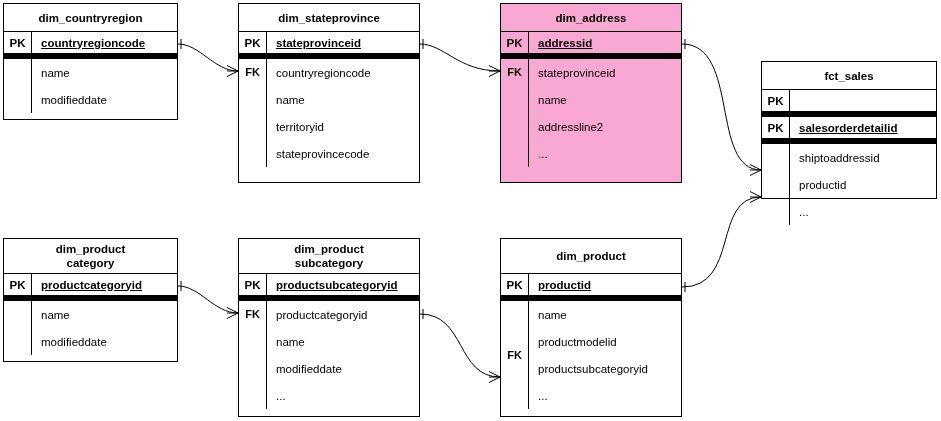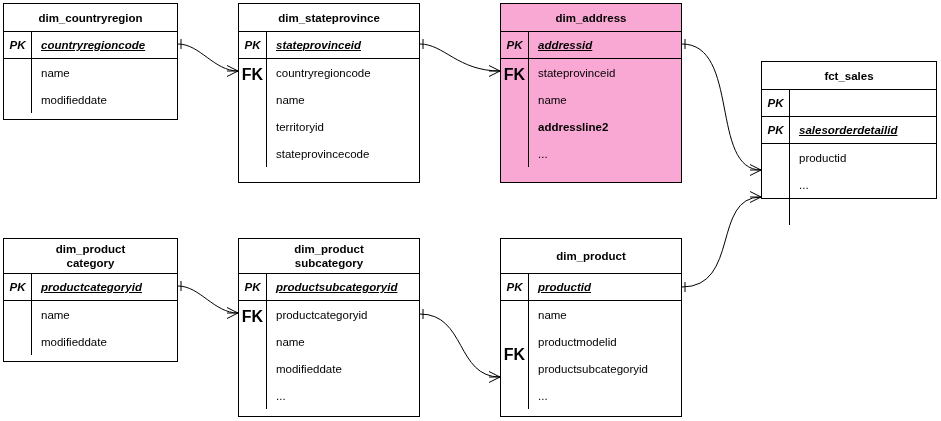--- a/index.html
+++ b/index.html
@@ -56,22 +56,21 @@
     flex: none;
   }
 
   .attr-row {
     box-sizing: border-box;
     display: flex;
     flex: none;
     align-items: stretch;
   }
   .attr-row.sep {
-    border-bottom: 1px solid #701a75;
-    font-style: italic;
+    border-bottom: 6px solid #701a75;
   }
 
   .key-cell {
     box-sizing: border-box;
     width: 28px;
     flex: none;
     border-right: 1px solid #000000;
     display: flex;
     align-items: center;
     justify-content: center;
@@ -102,21 +101,21 @@
     align-items: stretch;
   }
   .group > .key-col {
     box-sizing: border-box;
     width: 28px;
     flex: none;
     border-right: 1px solid #000000;
     display: flex;
     align-items: center;
     justify-content: center;
-    font-size: 16px;
+    font-size: 11px;
     font-weight: bold;
     color: #000000;
   }
   .group > .rows-col {
     flex: 1 1 auto;
     display: flex;
     flex-direction: column;
   }
   .group > .rows-col > .plain-row {
     box-sizing: border-box;
@@ -199,37 +198,38 @@
       <div class="entity-title" style="height: 28px; border-bottom-color: rgb(0, 0, 0);">dim_address</div>
       <div class="attr-row sep" style="height: 27px; border-bottom-color: rgb(0, 0, 0);">
         <div class="key-cell" style="border-right-color: rgb(0, 0, 0);">PK</div>
         <div class="name-cell pk">addressid</div>
       </div>
       <div class="group" style="height: 108px;">
         <div class="key-col" style="border-right-color: rgb(0, 0, 0); align-items: flex-start; padding-top: 6.5px;">FK</div>
         <div class="rows-col">
           <div class="plain-row" style="height: 27px;">stateprovinceid</div>
           <div class="plain-row" style="height: 27px;">name</div>
-          <div class="plain-row" style="height: 27px; font-weight: bold;">addressline2</div>
+          <div class="plain-row" style="height: 27px;">addressline2</div>
           <div class="plain-row" style="height: 27px;">...</div>
         </div>
       </div>
     </div>
     <div class="entity" style="left: 761px; top: 61px; width: 176px; height: 138px; border-color: rgb(0, 0, 0); background: rgb(255, 255, 255);">
       <div class="entity-title" style="height: 28px; border-bottom-color: rgb(0, 0, 0);">fct_sales</div>
       <div class="attr-row sep" style="height: 27px; border-bottom-color: rgb(0, 0, 0);">
         <div class="key-cell" style="border-right-color: rgb(0, 0, 0);">PK</div>
       </div>
       <div class="attr-row sep" style="height: 27px; border-bottom-color: rgb(0, 0, 0);">
         <div class="key-cell" style="border-right-color: rgb(0, 0, 0);">PK</div>
         <div class="name-cell pk">salesorderdetailid</div>
       </div>
       <div class="group" style="height: 81px;">
         <div class="key-col" style="border-right-color: rgb(0, 0, 0);"></div>
         <div class="rows-col">
+          <div class="plain-row" style="height: 27px;">shiptoaddressid</div>
           <div class="plain-row" style="height: 27px;">productid</div>
           <div class="plain-row" style="height: 27px;">...</div>
         </div>
       </div>
     </div>
     <div class="entity" style="left: 3px; top: 238px; width: 175px; height: 124px; border-color: rgb(0, 0, 0); background: rgb(255, 255, 255);">
       <div class="entity-title" style="height: 35px; border-bottom-color: rgb(0, 0, 0);">dim_product
 category</div>
       <div class="attr-row sep" style="height: 27px; border-bottom-color: rgb(0, 0, 0);">
         <div class="key-cell" style="border-right-color: rgb(0, 0, 0);">PK</div>

